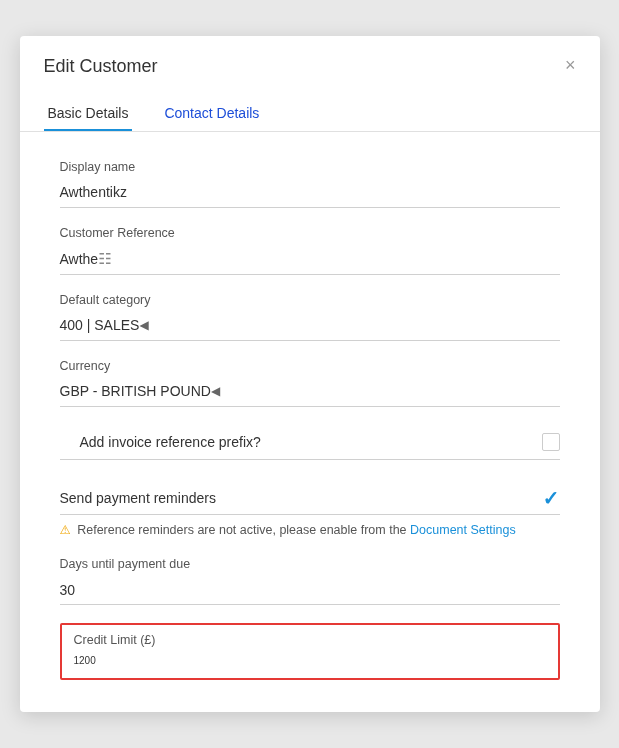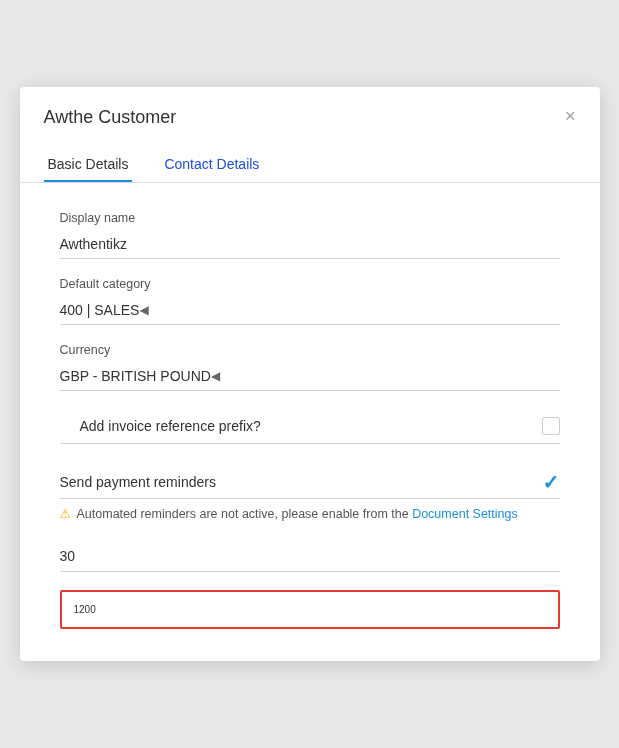--- a/index.html
+++ b/index.html
@@ -155,38 +155,45 @@
       font-size: 10px;
       color: #333;
       padding-top: 4px;
     }
   </style>
 </head>
 <body>
 
 <div class="modal">
   <div class="modal-header">
-    <span class="modal-title">Awthe Customer</span>
+    <span class="modal-title">Edit Customer</span>
     <button class="close-btn">×</button>
   </div>
 
   <div class="tabs">
     <span class="tab active">Basic Details</span>
     <span class="tab">Contact Details</span>
   </div>
 
   <div class="form-body">
 
     <div class="form-field">
       <span class="field-label">Display name</span>
       <div class="field-value">
         <span>Awthentikz</span>
       </div>
     </div>
 
+    <div class="form-field">
+      <span class="field-label">Customer Reference</span>
+      <div class="field-value">
+        <span>Awthe</span>
+        <span class="field-icon">☷</span>
+      </div>
+    </div>
 
     <div class="form-field">
       <span class="field-label">Default category</span>
       <div class="field-value">
         <span>400 | SALES</span>
         <span class="dropdown-arrow">◀</span>
       </div>
     </div>
 
     <div class="form-field">
@@ -204,31 +211,33 @@
       </div>
     </div>
 
     <div class="form-field">
       <div class="payment-reminder-row">
         <span class="payment-reminder-label">Send payment reminders</span>
         <span class="checkmark-blue">✓</span>
       </div>
       <div class="warning-text">
         <span class="warning-icon">⚠</span>
-        <span>Automated reminders are not active, please enable from the</span>
+        <span>Reference reminders are not active, please enable from the</span>
         <a class="warning-link" href="#">Document Settings</a>
       </div>
     </div>
 
     <div class="form-field">
+      <span class="field-label">Days until payment due</span>
       <div class="field-value">
         <span>30</span>
       </div>
     </div>
 
     <div class="credit-limit-field">
+      <span class="field-label">Credit Limit (£)</span>
       <div class="credit-limit-value">
         <span>1200</span>
       </div>
     </div>
 
   </div>
 </div>
 
 </body></html>

